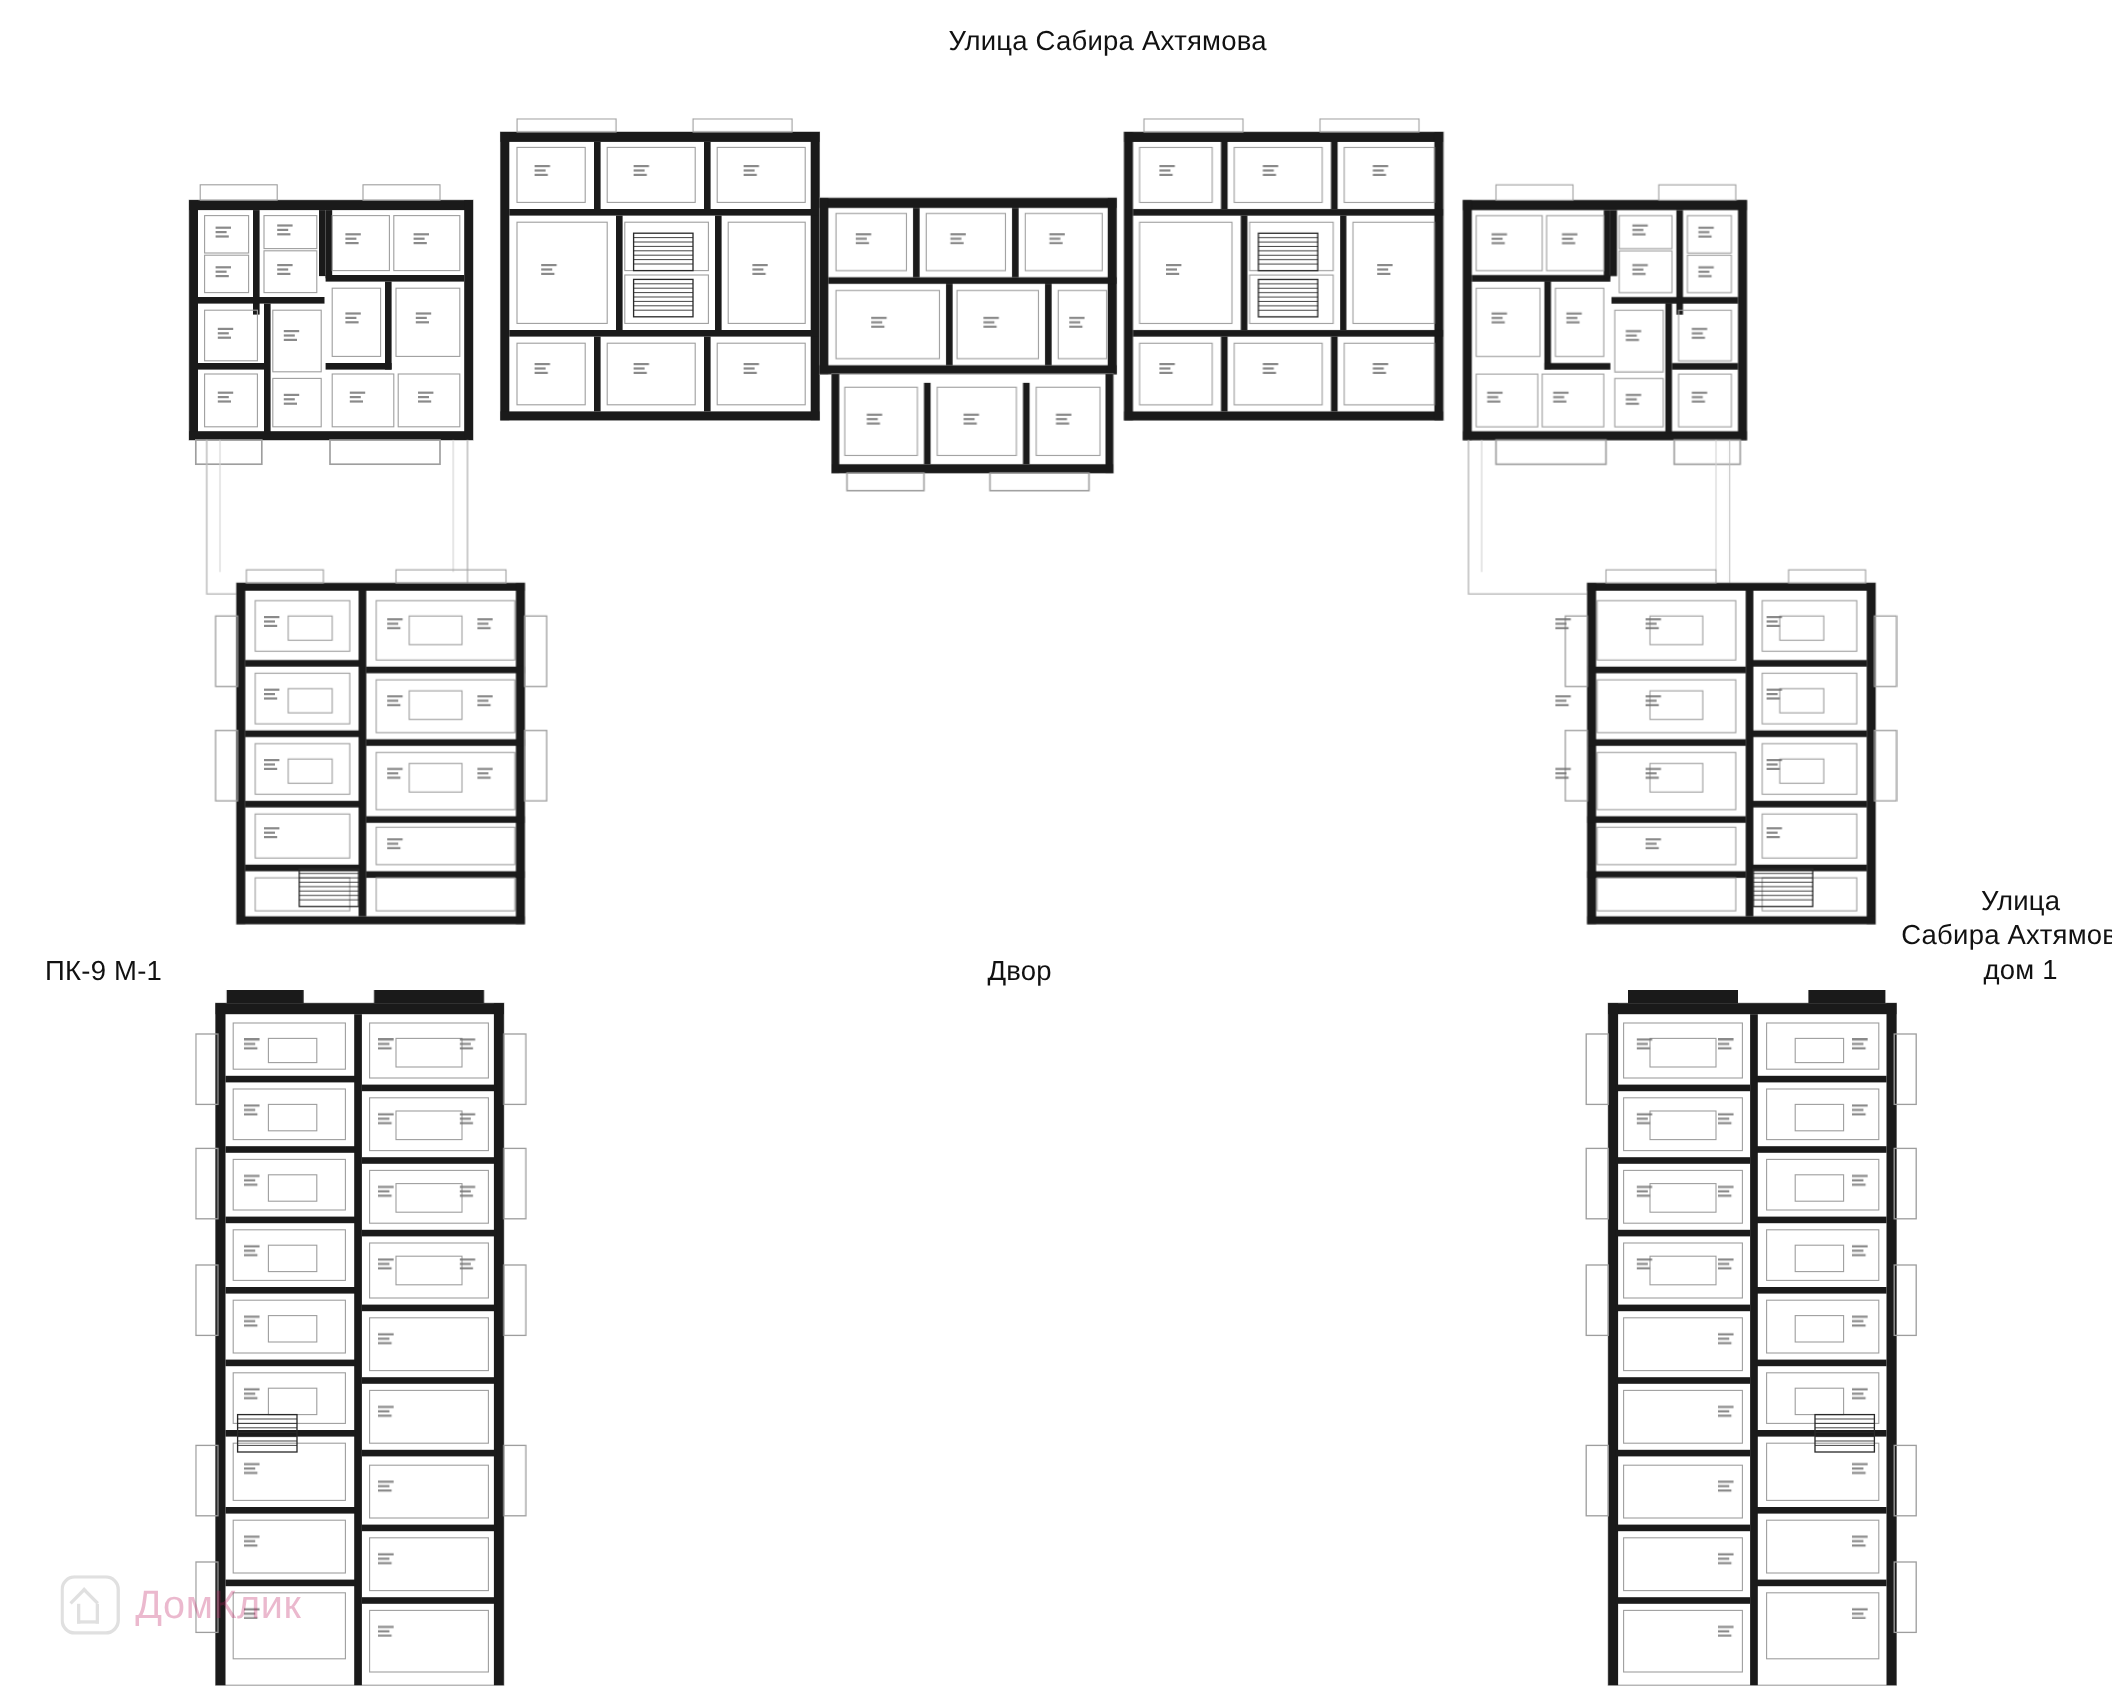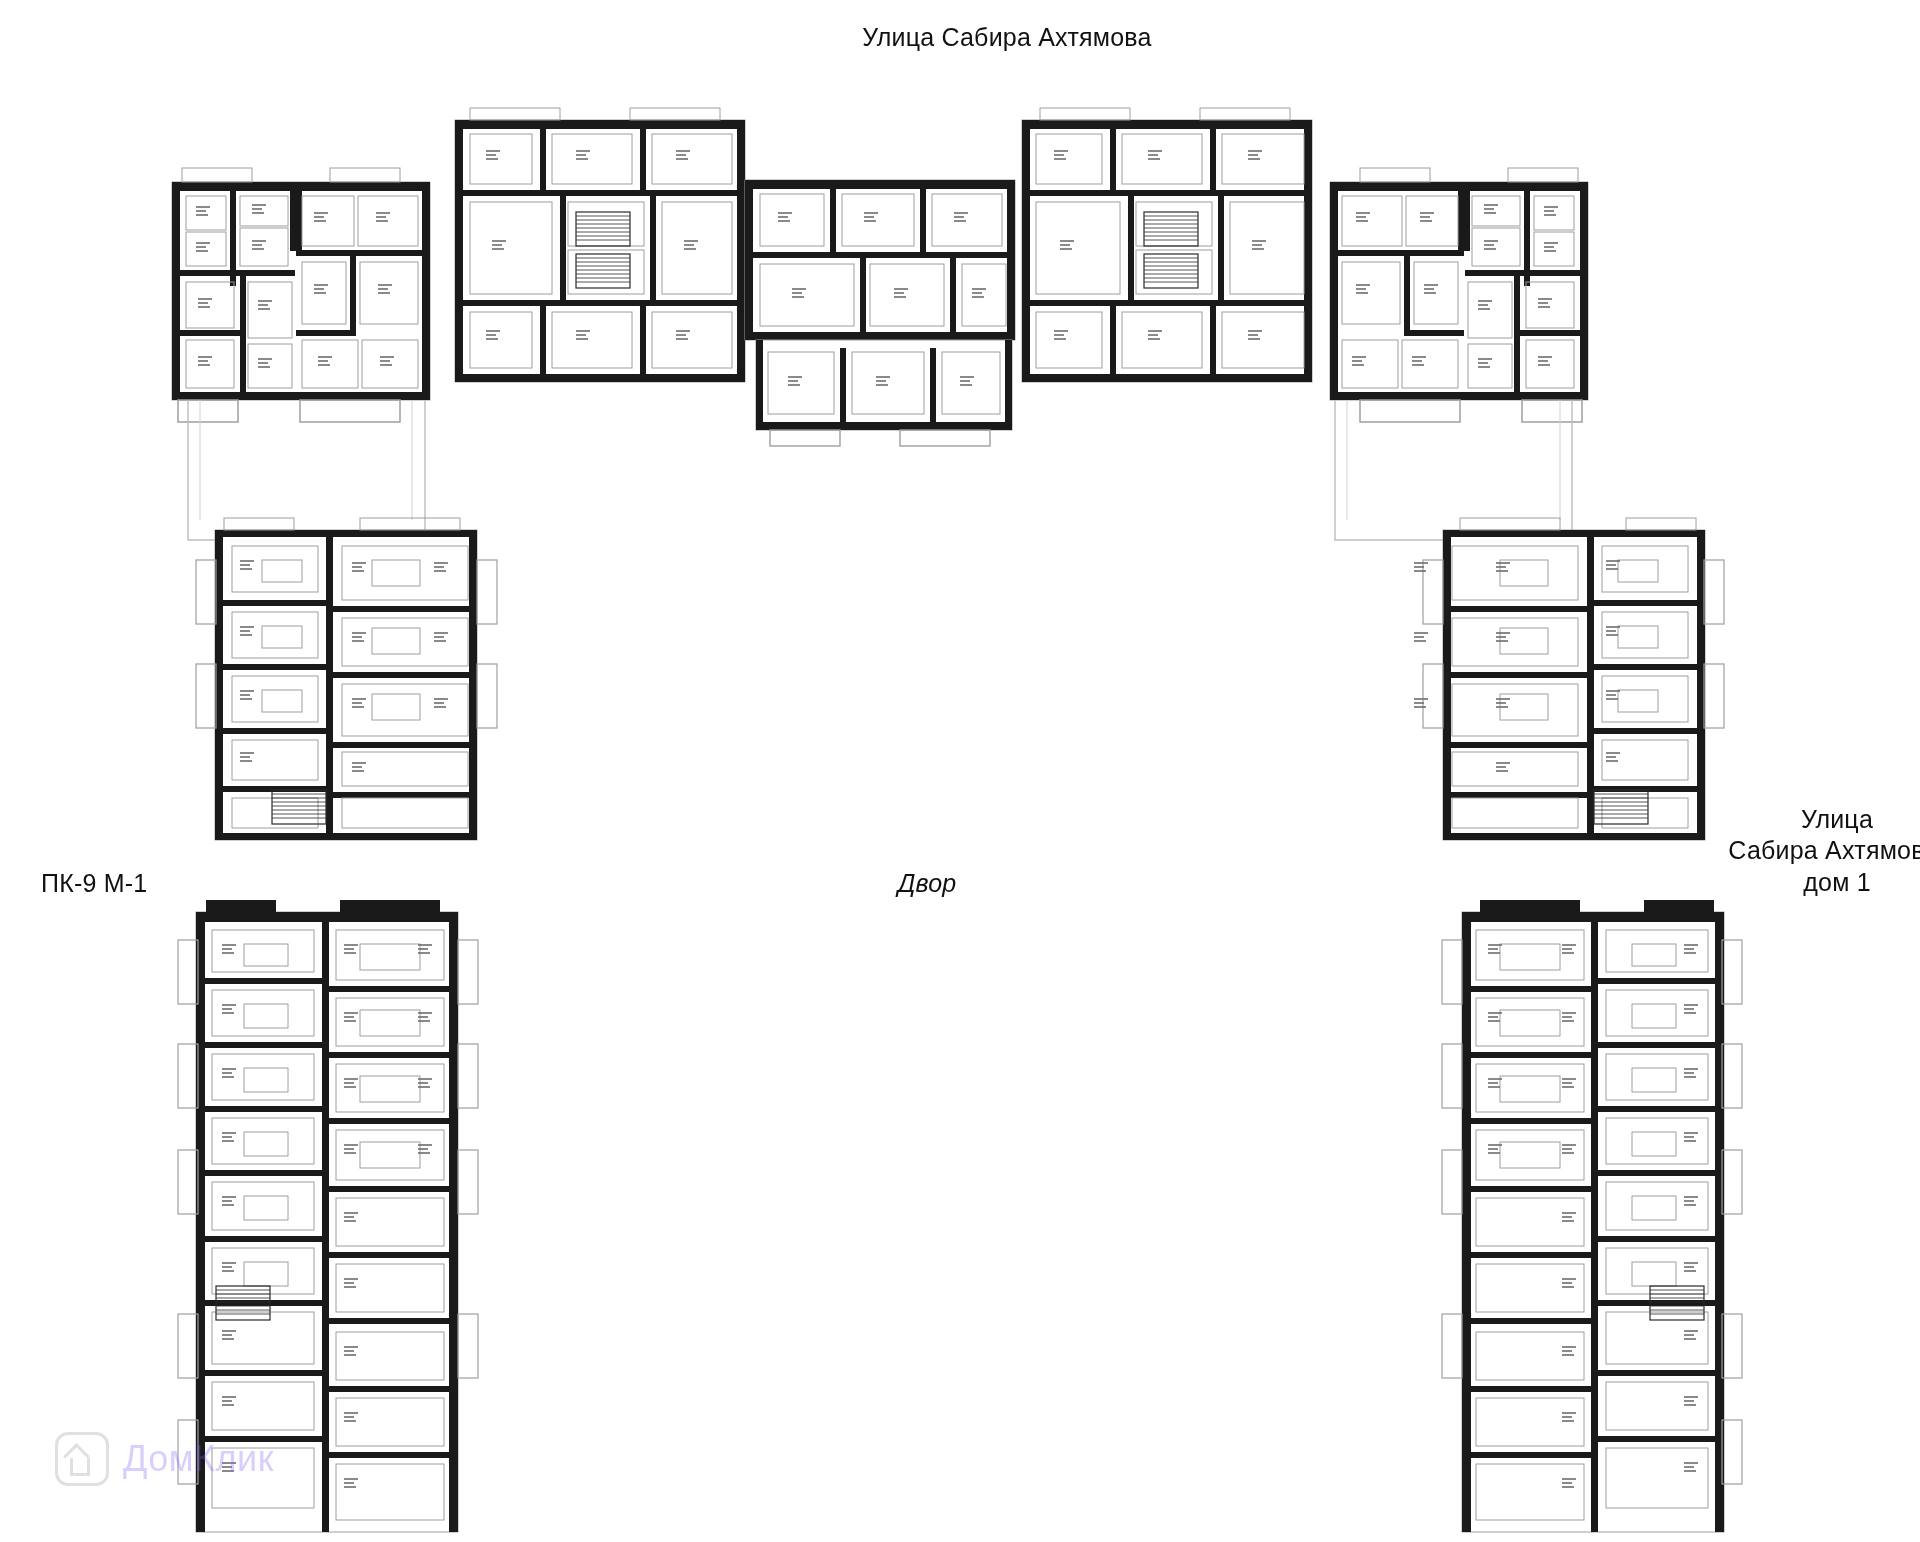--- a/index.html
+++ b/index.html
@@ -38,21 +38,20 @@
     left: -6px;
     width: 210px;
     text-align: left;
   }
 
   #label-center {
     top: 868px;
     left: 760px;
     width: 240px;
     text-align: center;
-    font-style: italic;
   }
 
   #label-right {
     top: 804px;
     left: 1660px;
     width: 260px;
     text-align: center;
   }
 
   #plan-canvas {
@@ -100,21 +99,21 @@
     top: 12px;
     width: 19px;
     height: 19px;
     border-top: 3px solid #9a9a9a;
     border-right: 3px solid #9a9a9a;
     transform: rotate(-45deg);
     box-sizing: border-box;
   }
   #watermark .wm-text {
     font-size: 36px;
-    color: #8b5cf6;
+    color: #be185d;
     letter-spacing: 0.5px;
   }
 </style>
 </head>
 <body>
 
 <div class="label" id="label-top">Улица Сабира Ахтямова</div>
 <div class="label" id="label-left">ПК-9 М-1</div>
 <div class="label" id="label-center">Двор</div>
 <div class="label" id="label-right">Улица

